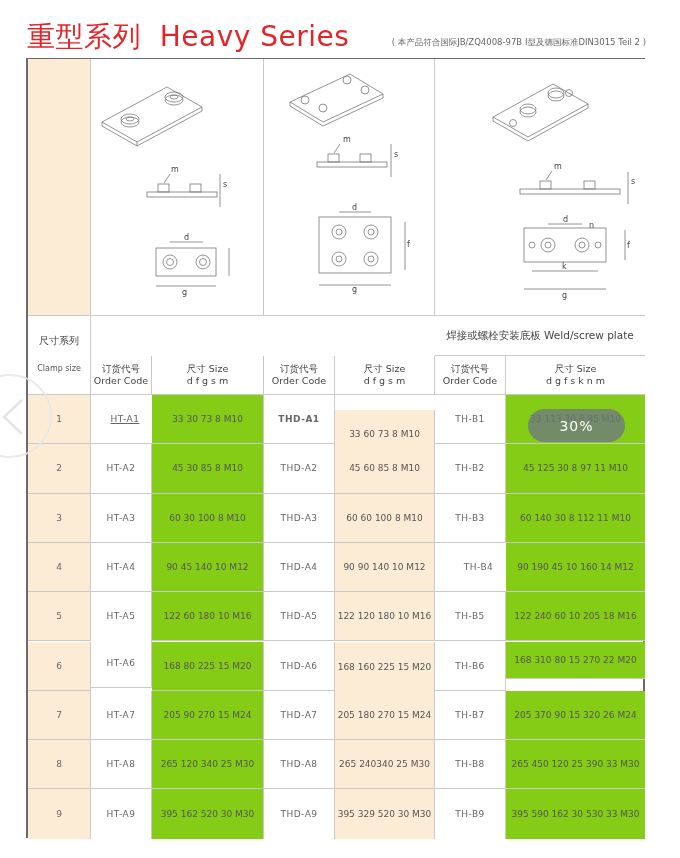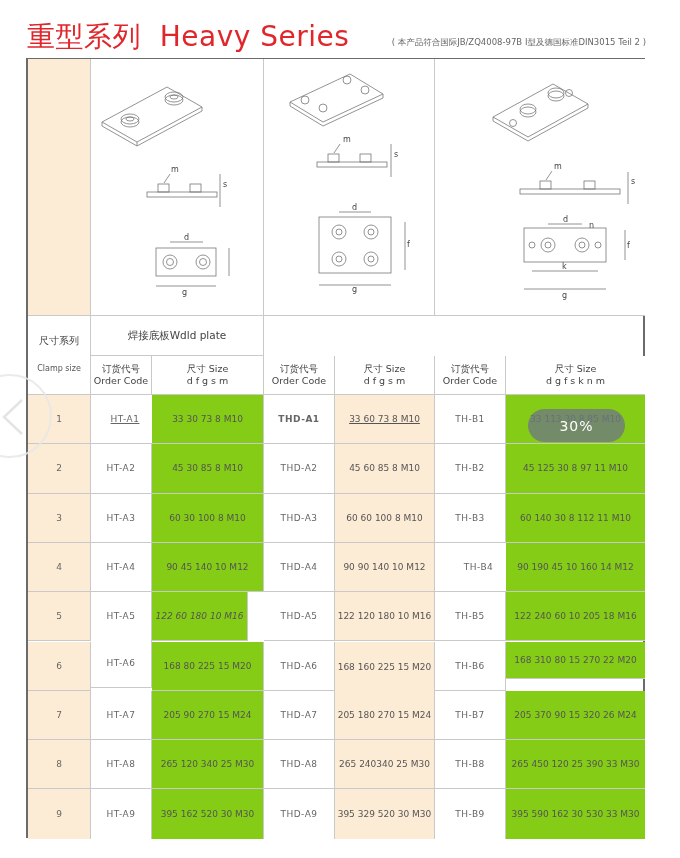--- a/index.html
+++ b/index.html
@@ -147,21 +147,21 @@
         <text x="124" y="236">g</text>
       </g>
     </svg>
   </div>
 
   <div class="cell white clamp" style="left:0;top:257px;width:63px;height:79px;gap:14px;">
     <span>尺寸系列</span>
     <small>Clamp size</small>
   </div>
 
-  <div class="cell white hdr-group" style="left:63px;top:257px;width:173px;height:40px;">焊接底板Wdld plate</div>
+  <div class="cell white hdr-group" style="left:407px;top:257px;width:210px;height:40px;border-right:none;">焊接或螺栓安装底板  Weld/screw plate</div>
 
   <div class="cell white sub" style="left:63px;top:297px;width:61px;height:39px;">
     <span>订货代号</span>
       <span>Order Code</span>
   </div>
   <div class="cell white sub" style="left:124px;top:297px;width:112px;height:39px;">
     <span>尺寸 Size</span>
       <span>d  f  g  s  m</span>
   </div>
   <div class="cell white sub" style="left:236px;top:297px;width:71px;height:39px;">
@@ -180,21 +180,21 @@
     <span>尺寸 Size</span>
       <span>d g f s k n m</span>
   </div>
 
   <div id="rows">
       <div>
         <div class="cell peach num" style="left: 0px; top: 336px; width: 63px; height: 49.3px;">1</div>
         <div class="cell white code" style="left: 63px; top: 336px; width: 69px; height: 49.3px; text-decoration: underline;">HT-A1</div>
         <div class="cell blue val" style="left: 124px; top: 336px; width: 112px; height: 49.3px;">33  30  73  8  M10</div>
         <div class="cell white code" style="left: 236px; top: 336px; width: 71px; height: 49.3px; font-weight: bold;">THD-A1</div>
-        <div class="cell peach val" style="left: 307px; top: 336px; width: 100px; height: 49.3px; text-decoration: underline;">33  60  73  8  M10</div>
+        <div class="cell peach val" style="left: 307px; top: 351px; width: 100px; height: 49.3px;">33  60  73  8  M10</div>
         <div class="cell white code" style="left: 407px; top: 336px; width: 71px; height: 49.3px;">TH-B1</div>
         <div class="cell blue val" style="left: 478px; top: 336px; width: 139px; height: 49.3px; border-right: none;">33 113 30 8 85 M10</div>
       </div>
       <div>
         <div class="cell peach num" style="left: 0px; top: 385.3px; width: 63px; height: 49.3px;">2</div>
         <div class="cell white code" style="left: 63px; top: 385.3px; width: 61px; height: 49.3px;">HT-A2</div>
         <div class="cell blue val" style="left: 124px; top: 385.3px; width: 112px; height: 49.3px;">45  30  85  8  M10</div>
         <div class="cell white code" style="left: 236px; top: 385.3px; width: 71px; height: 49.3px;">THD-A2</div>
         <div class="cell peach val" style="left: 307px; top: 385.3px; width: 100px; height: 49.3px;">45  60  85  8  M10</div>
         <div class="cell white code" style="left: 407px; top: 385.3px; width: 71px; height: 49.3px;">TH-B2</div>
@@ -214,21 +214,21 @@
         <div class="cell white code" style="left: 63px; top: 483.9px; width: 61px; height: 49.3px;">HT-A4</div>
         <div class="cell blue val" style="left: 124px; top: 483.9px; width: 112px; height: 49.3px;">90  45  140  10  M12</div>
         <div class="cell white code" style="left: 236px; top: 483.9px; width: 71px; height: 49.3px;">THD-A4</div>
         <div class="cell peach val" style="left: 307px; top: 483.9px; width: 100px; height: 49.3px;">90  90  140  10  M12</div>
         <div class="cell white code" style="left: 407px; top: 483.9px; width: 88px; height: 49.3px;">TH-B4</div>
         <div class="cell blue val" style="left: 478px; top: 483.9px; width: 139px; height: 49.3px; border-right: none;">90 190 45 10 160 14 M12</div>
       </div>
       <div>
         <div class="cell peach num" style="left: 0px; top: 533.2px; width: 63px; height: 49.3px;">5</div>
         <div class="cell white code" style="left: 63px; top: 533.2px; width: 61px; height: 49.3px;">HT-A5</div>
-        <div class="cell blue val" style="left: 124px; top: 533px; width: 96px; height: 49.3px; font-style: italic;">122  60  180 10 M16</div>
+        <div class="cell blue val" style="left: 124px; top: 533px; width: 112px; height: 49.3px;">122  60  180 10 M16</div>
         <div class="cell white code" style="left: 236px; top: 533.2px; width: 71px; height: 49.3px;">THD-A5</div>
         <div class="cell peach val" style="left: 307px; top: 533.2px; width: 100px; height: 49.3px;">122 120 180 10 M16</div>
         <div class="cell white code" style="left: 407px; top: 533.2px; width: 71px; height: 49.3px;">TH-B5</div>
         <div class="cell blue val" style="left: 478px; top: 533.2px; width: 139px; height: 49.3px; border-right: none;">122 240 60 10 205 18 M16</div>
       </div>
       <div>
         <div class="cell peach num" style="left: 0px; top: 582.5px; width: 63px; height: 49.3px;">6</div>
         <div class="cell white code" style="left: 63px; top: 580px; width: 61px; height: 49px;">HT-A6</div>
         <div class="cell blue val" style="left: 124px; top: 582.5px; width: 112px; height: 49.3px;">168  80  225 15  M20</div>
         <div class="cell white code" style="left: 236px; top: 582.5px; width: 71px; height: 49.3px;">THD-A6</div>

